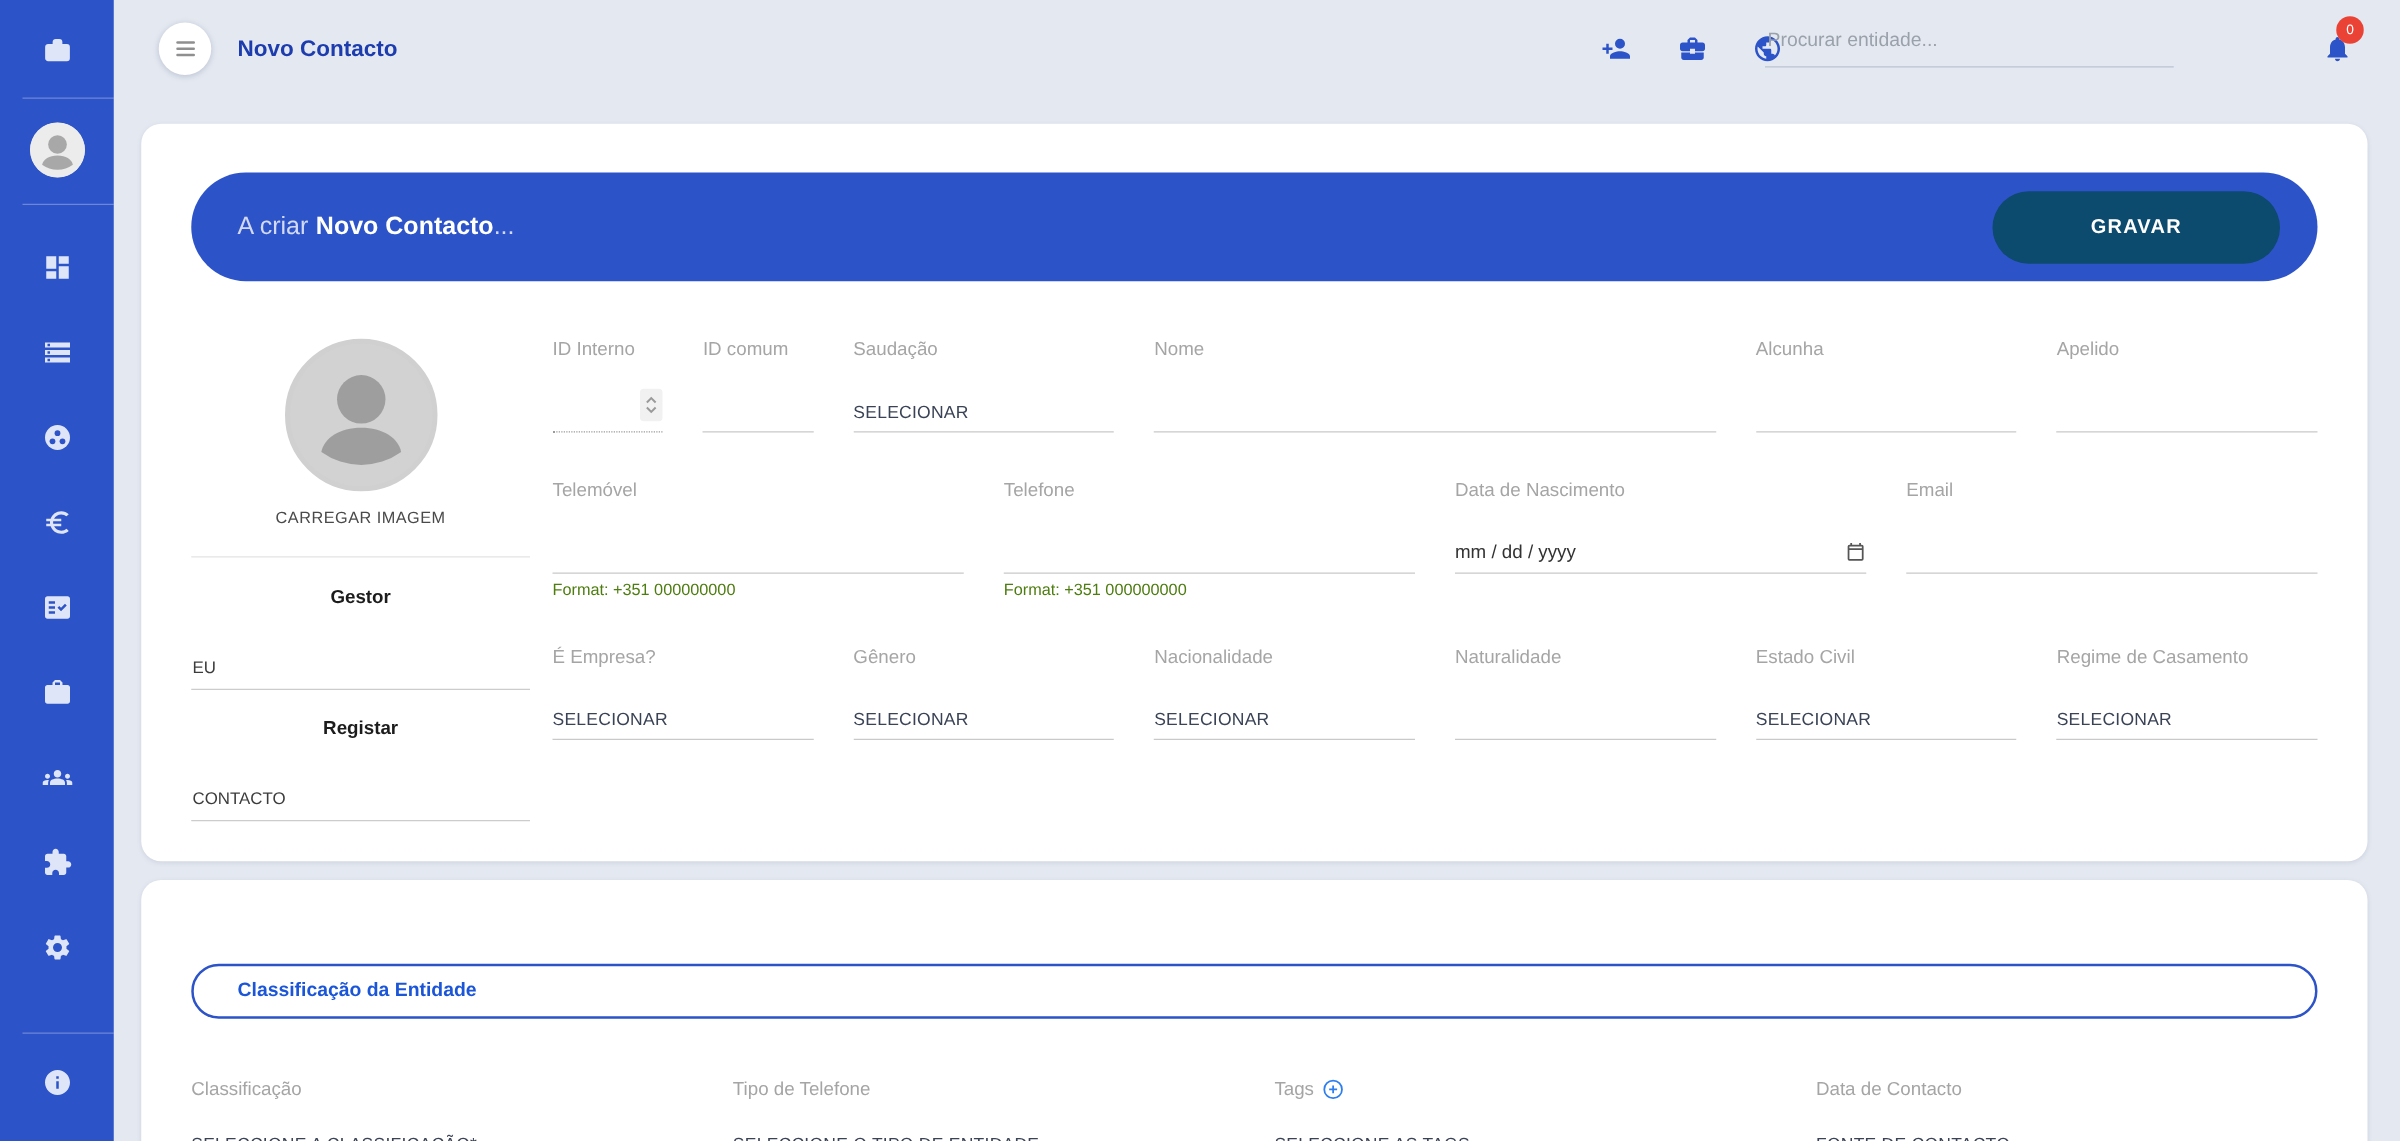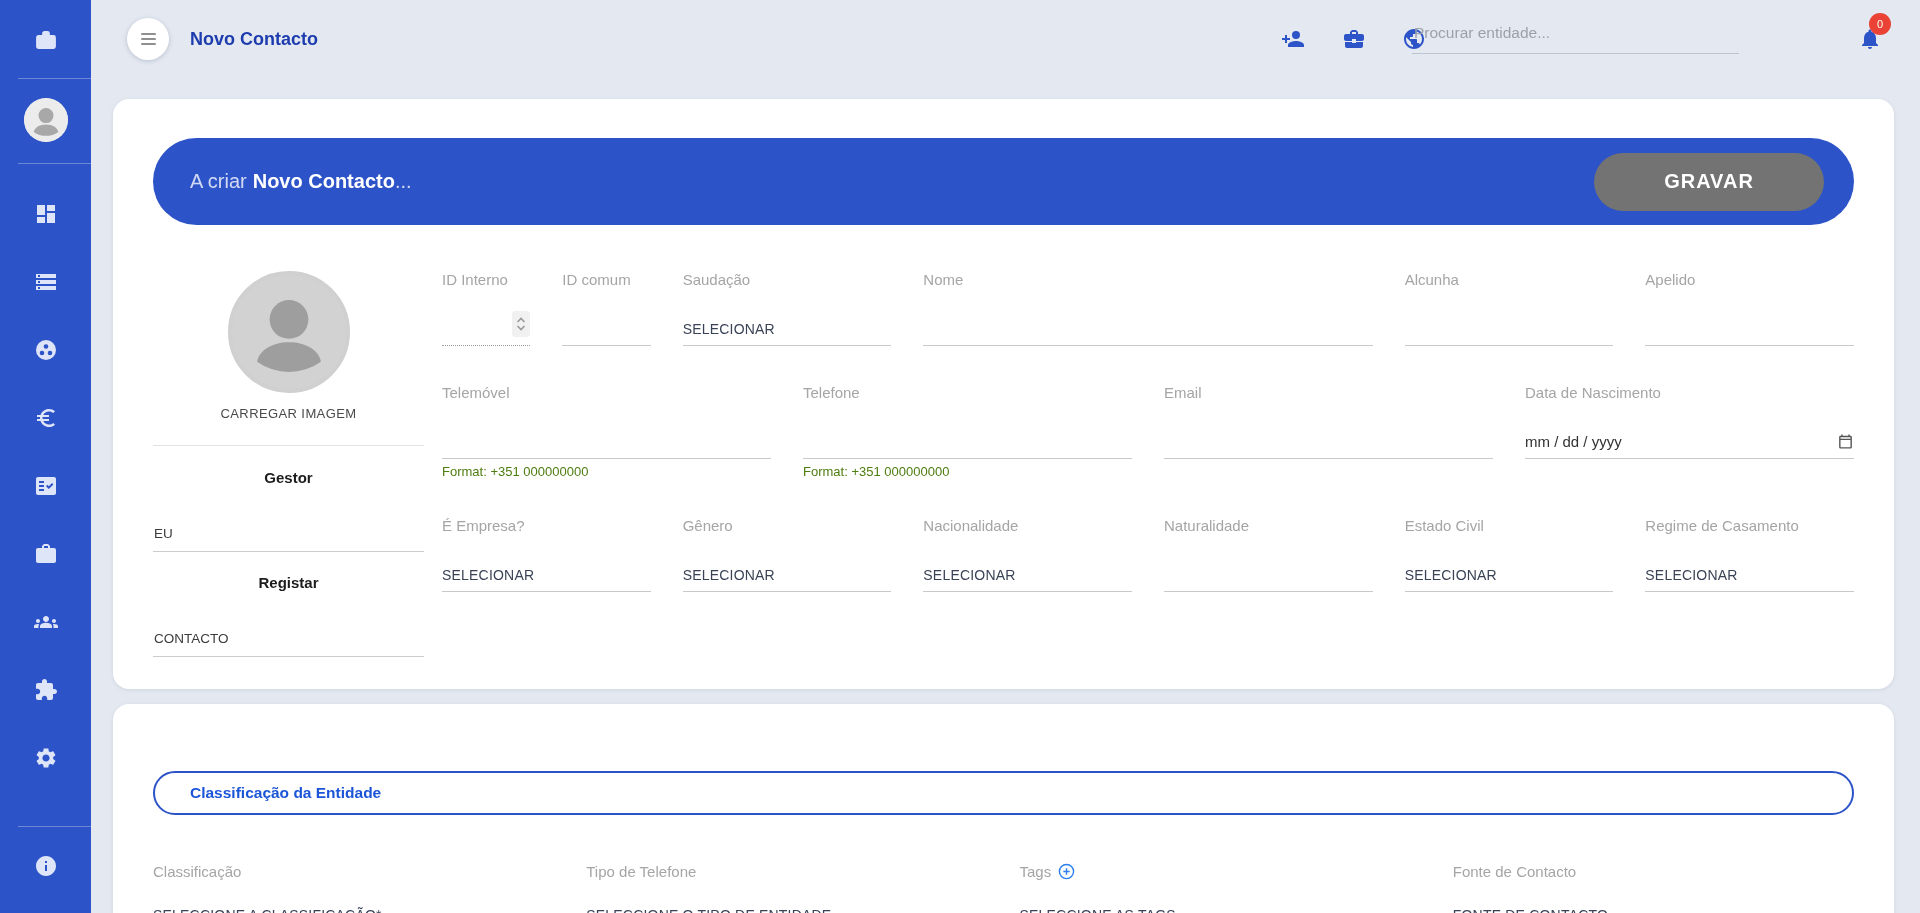--- a/index.html
+++ b/index.html
@@ -36,21 +36,21 @@
   .card{background:#fff;border-radius:16px;box-shadow:0 1px 4px rgba(27,41,88,0.10);}
   .card1{margin:11px 26px 0 22px;height:590px;overflow:hidden;}
   .card2{margin:15px 26px 0 22px;height:290px;overflow:hidden;}
   
   .banner{margin:39px 40px 0;height:87px;border-radius:44px;background:#2d53c8;position:relative;
     display:flex;align-items:center;padding-left:37px;box-sizing:border-box;color:#fff;font-size:20px;}
   .banner .light{color:rgba(255,255,255,0.78);}
   .banner .pfx{margin-right:6px;}
   .banner b{font-weight:bold;color:#fff;}
   .save-btn{position:absolute;right:30px;top:50%;transform:translateY(-50%);width:230px;height:58px;border:none;
-    border-radius:29px;background:#737373;color:#fff;font-family:inherit;font-size:20px;font-weight:bold;letter-spacing:1px;cursor:pointer;}
+    border-radius:29px;background:#0c4a6e;color:#fff;font-family:inherit;font-size:16px;font-weight:bold;letter-spacing:1px;cursor:pointer;}
   
   .form-wrap{display:flex;padding:46px 40px 0;gap:18px;}
   .profile{width:271px;flex:none;}
   .big-avatar{width:114px;height:114px;border:4px solid #d0d0d0;border-radius:50%;overflow:hidden;margin:0 auto;background:#d2d2d2;cursor:pointer;}
   .big-avatar svg{width:100%;height:100%;display:block;}
   .upload-label{margin-top:13px;text-align:center;font-size:13px;letter-spacing:0.4px;color:#4a4a4a;cursor:pointer;}
   .p-divider{margin-top:24px;height:1px;background:#e3e3e3;}
   .p-heading{margin-top:23px;text-align:center;font-size:15px;font-weight:bold;color:#1c1c1c;}
   .p-value{margin-top:40px;font-size:13.5px;color:#3c3c3c;padding:0 0 10px 1px;border-bottom:1px solid #cccccc;cursor:pointer;}
   
@@ -262,33 +262,33 @@
           <div class="f-hint">Format: +351 000000000</div>
         </div>
         <div class="s3">
           <div class="f-label">Telefone</div>
           <div class="f-value">
               <input class="f-input" style="">
             </div>
           <div class="f-hint">Format: +351 000000000</div>
         </div>
         <div class="s3">
-          <div class="f-label">Email</div>
-          <div class="f-value">
-              <input class="f-input" style="">
-            </div>
-        </div>
-        <div class="s3">
           <div class="f-label">Data de Nascimento</div>
           <div class="f-value between">
             <span class="date-text">mm / dd / yyyy</span>
             <svg width="17" height="17" viewBox="0 0 24 24" fill="#555">
                 <path d="M19 4h-1V2h-2v2H8V2H6v2H5a2 2 0 0 0-2 2v14a2 2 0 0 0 2 2h14a2 2 0 0 0 2-2V6a2 2 0 0 0-2-2zm0 16H5V10h14v10zM19 8H5V6h14v2z"></path>
               </svg>
           </div>
+        </div>
+        <div class="s3">
+          <div class="f-label">Email</div>
+          <div class="f-value">
+              <input class="f-input" style="">
+            </div>
         </div>
 
         <div class="s2">
           <div class="f-label">É Empresa?</div>
           <div class="f-value sel">SELECIONAR</div>
         </div>
         <div class="s2">
           <div class="f-label">Gênero</div>
           <div class="f-value sel">SELECIONAR</div>
         </div>
@@ -338,21 +338,21 @@
             <span>Tags</span>
             <svg width="17" height="17" viewBox="0 0 24 24" fill="none" stroke="#2d7ff0" stroke-width="2">
                 <circle cx="12" cy="12" r="10"></circle>
                 <path d="M12 7.5v9M7.5 12h9"></path>
               </svg>
           </div>
           <div class="class-value">SELECCIONE AS TAGS</div>
         </div>
         <div>
           <div class="class-label">
-              <span>Fonte de Contacto</span>
+              <span>Data de Contacto</span>
             </div>
           <div class="class-value">FONTE DE CONTACTO...</div>
         </div>
       </div>
     </div>
   </section>
 
 </div>
 
 </body></html>

